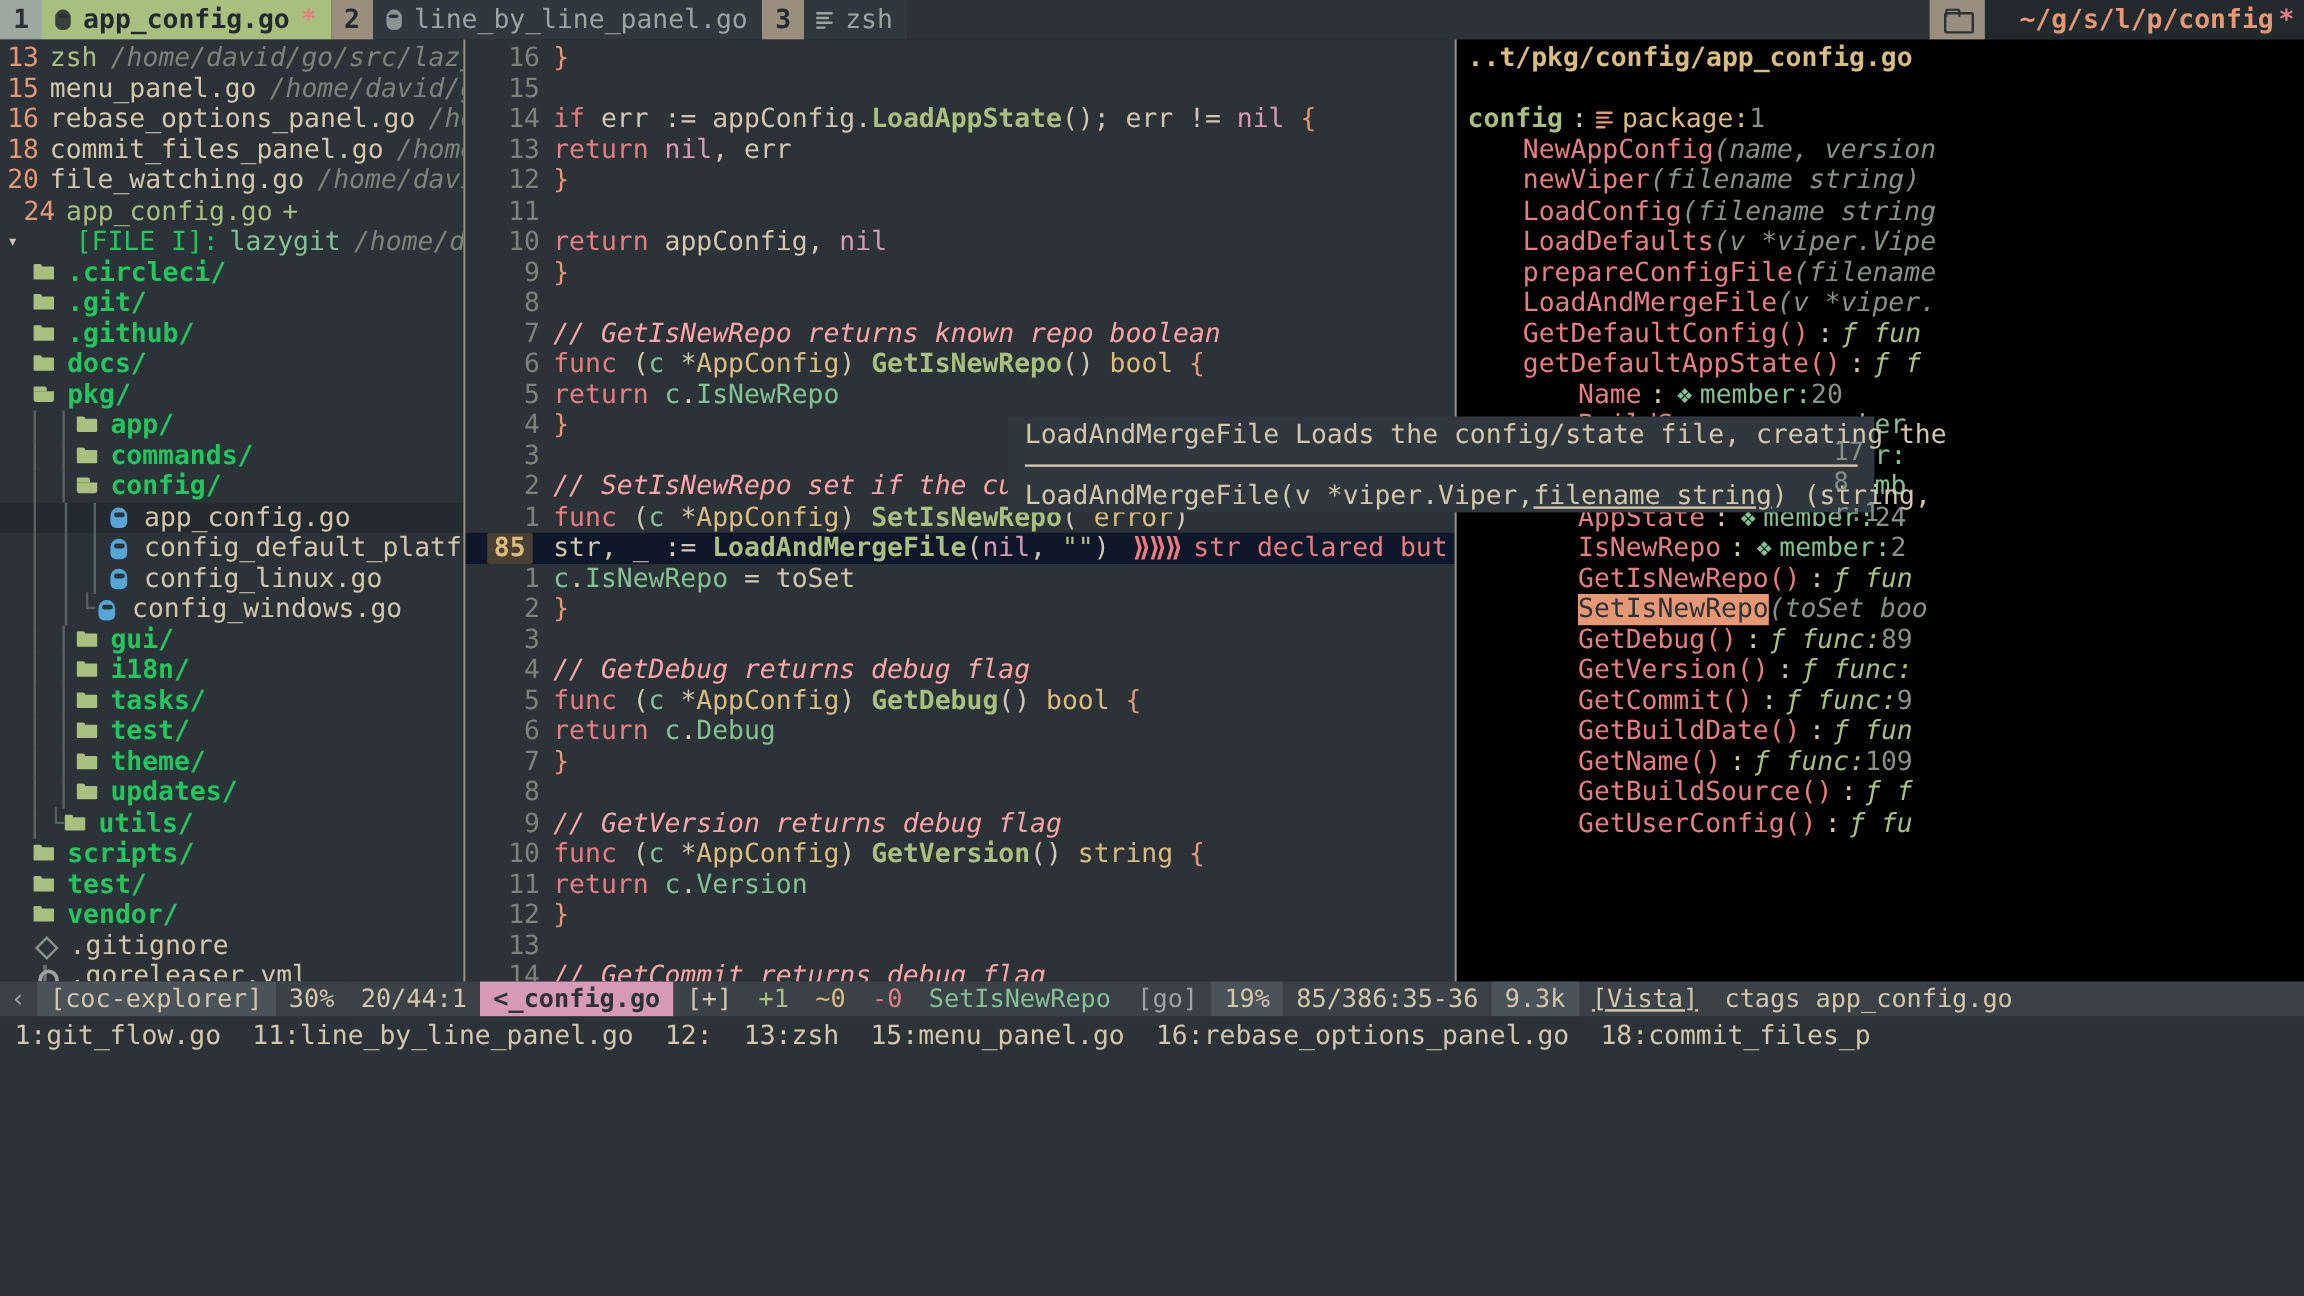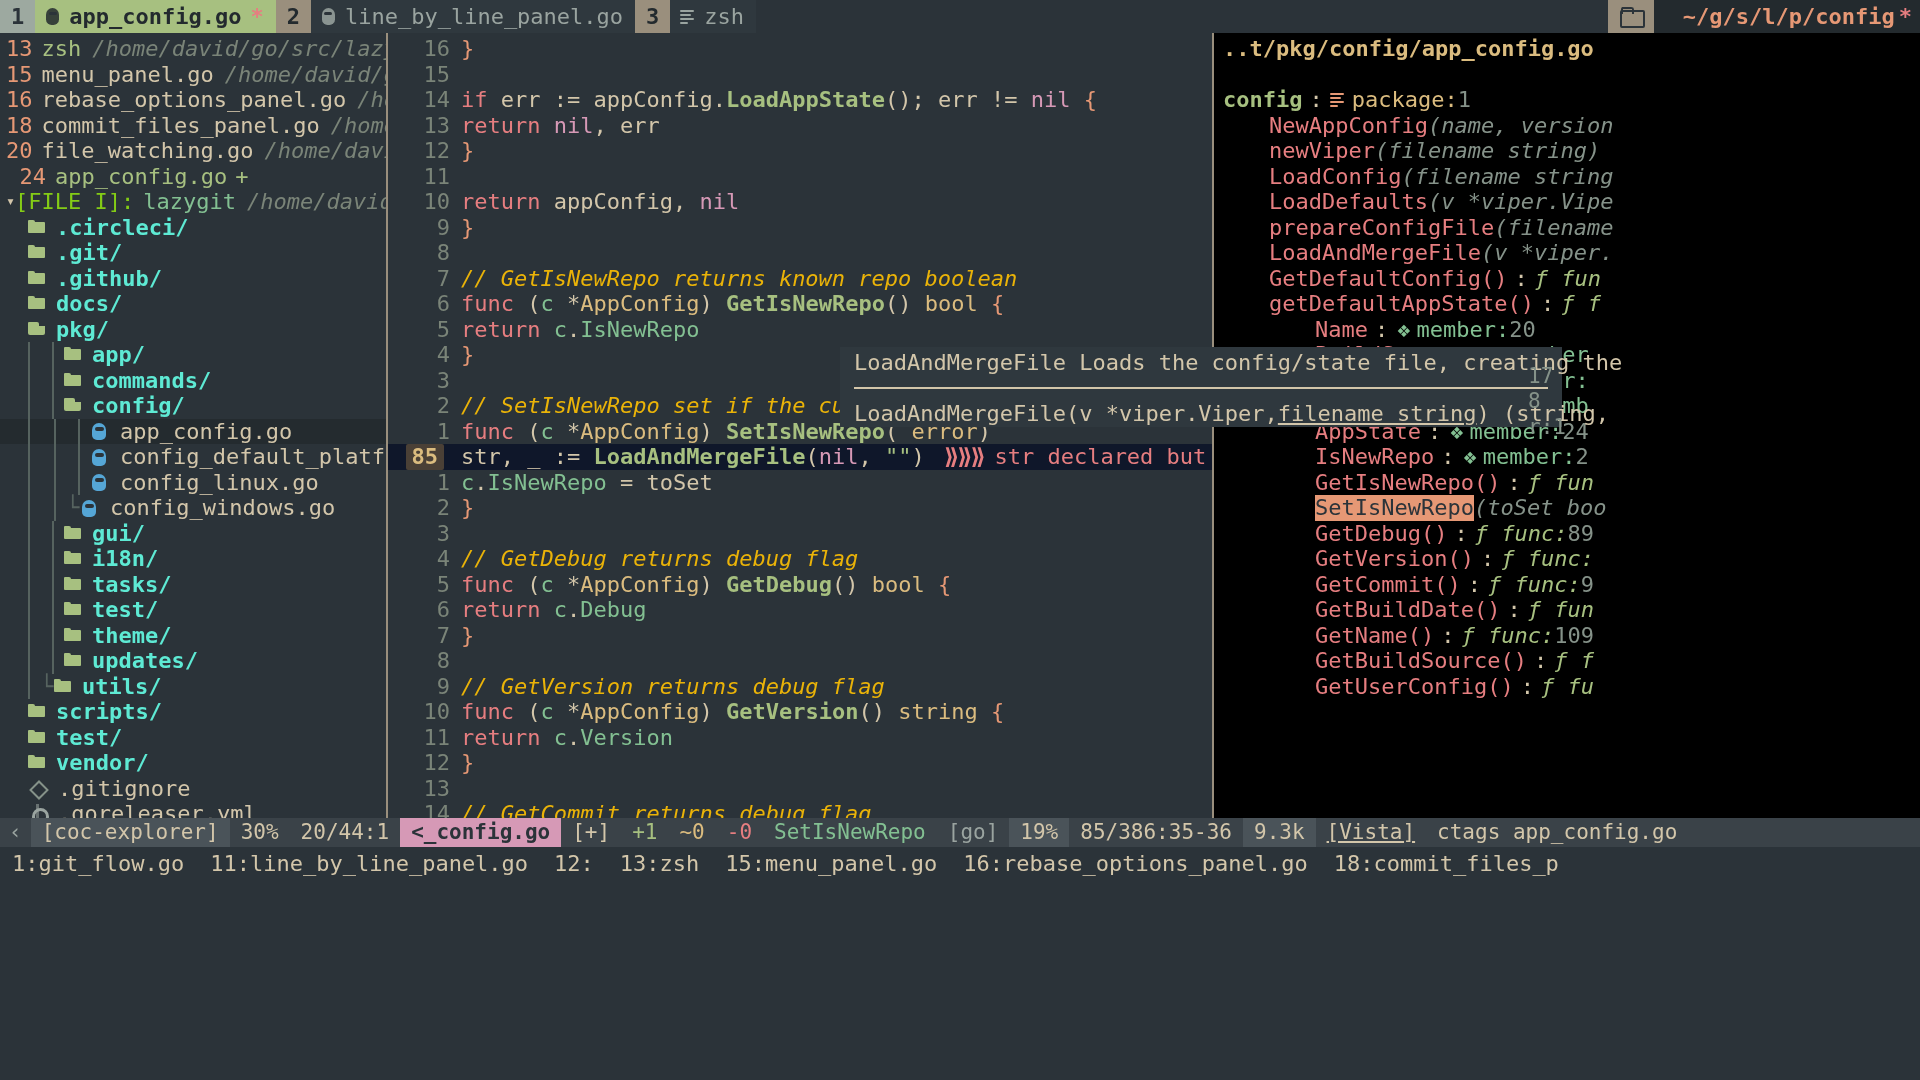--- a/index.html
+++ b/index.html
@@ -97,21 +97,21 @@
     position: relative; overflow: hidden;
     padding-top: 3px;
   }
   .ex-row { height: 25.5px; display: flex; align-items: center; white-space: nowrap; padding-left: 6px; }
   .ex-num { color: #e69875; width: 40px; text-align: right; margin-right: 9px; }
   .ex-name { color: #d3c6aa; }
   .ex-name.green { color: #a7c080; }
   .ex-path { color: #7a8478; font-style: italic; margin-left: 11px; }
   .ex-plus { color: #a7c080; margin-left: 8px; }
   .ex-hdr-arrow { color: #d3c6aa; width: 19px; display:inline-block; text-align:center; font-size:15px;}
-  .ex-hdr-label { color: #84cc16; }
+  .ex-hdr-label { color: #22c55e; margin-left: 48px; }
   .ex-hdr-name { color: #83c092; margin-left: 9px; }
   .tree-row { height: 25.5px; display: flex; align-items: center; white-space: nowrap; }
   .tree-row.sel { background: #242b2f; }
   .guide { width: 2px; height: 25.5px; background: #56635f; margin-right: 0; flex: none; }
   .dir-icon {
     display:inline-block; width: 19px; height: 15px; position: relative; margin-right: 9px; flex:none;
   }
   .dir-icon::before {
     content:""; position:absolute; left:0; top:2px; width:17px; height:11px;
     background: #a7c080; border-radius: 1px;
@@ -145,41 +145,41 @@
     display:inline-block; width:19px; height:19px; position:relative; margin-right:11px; flex:none;
   }
   .gear-icon::before{
     content:""; position:absolute; left:4px; top:4px; width:11px; height:11px;
     border:3px solid #9aa4a0; border-radius:50%;
   }
   .gear-icon::after{
     content:""; position:absolute; left:8px; top:0px; width:3px; height:19px;
     background:#9aa4a0; opacity:.55;
   }
-  .tree-name { color: #5eead4; font-weight: bold; }
+  .tree-name { color: #22c55e; font-weight: bold; }
   .tree-name.file { color: #d3c6aa; font-weight: normal; }
   .tree-name.plain { color: #d3c6aa; font-weight: normal; }
 
   
   .vsep { width: 2px; background: #9a8f7d; height: 785px; flex: none; }
 
   
   #editor {
     width: 824px; height: 785px; background: #2b3339; position: relative; overflow: hidden;
     padding-top: 3px;
   }
   .code-row { height: 25.5px; display:flex; align-items:center; white-space: nowrap; }
   .ln { width: 62px; text-align: right; color: #7a8478; margin-right: 11px; flex: none; font-variant-numeric: tabular-nums;}
   .code { color: #d3c6aa; }
   .kw   { color: #e67e80; }       
   .type { color: #dbbc7f; }       
   .fn   { color: #a7c080; font-weight: bold; } 
   .recv { color: #83c092; }       
   .struct { color: #dbbc7f; }     
-  .cmt  { color: #eab308; font-style: italic; text-align: center; }
+  .cmt  { color: #fca5a5; font-style: italic; text-align: center; }
   .nil  { color: #d699b6; }
   .str  { color: #a7c080; }
   .member { color: #83c092; }
   .brace { color: #e69875; }
   .lnum-err {
     background: #4a4036; color: #dbbc7f; font-weight:bold;
     padding: 0 6px; border-radius: 2px; margin-right: 6px;
   }
   .diag {
     color: #e67e80; font-weight: bold; margin-left: 20px;

